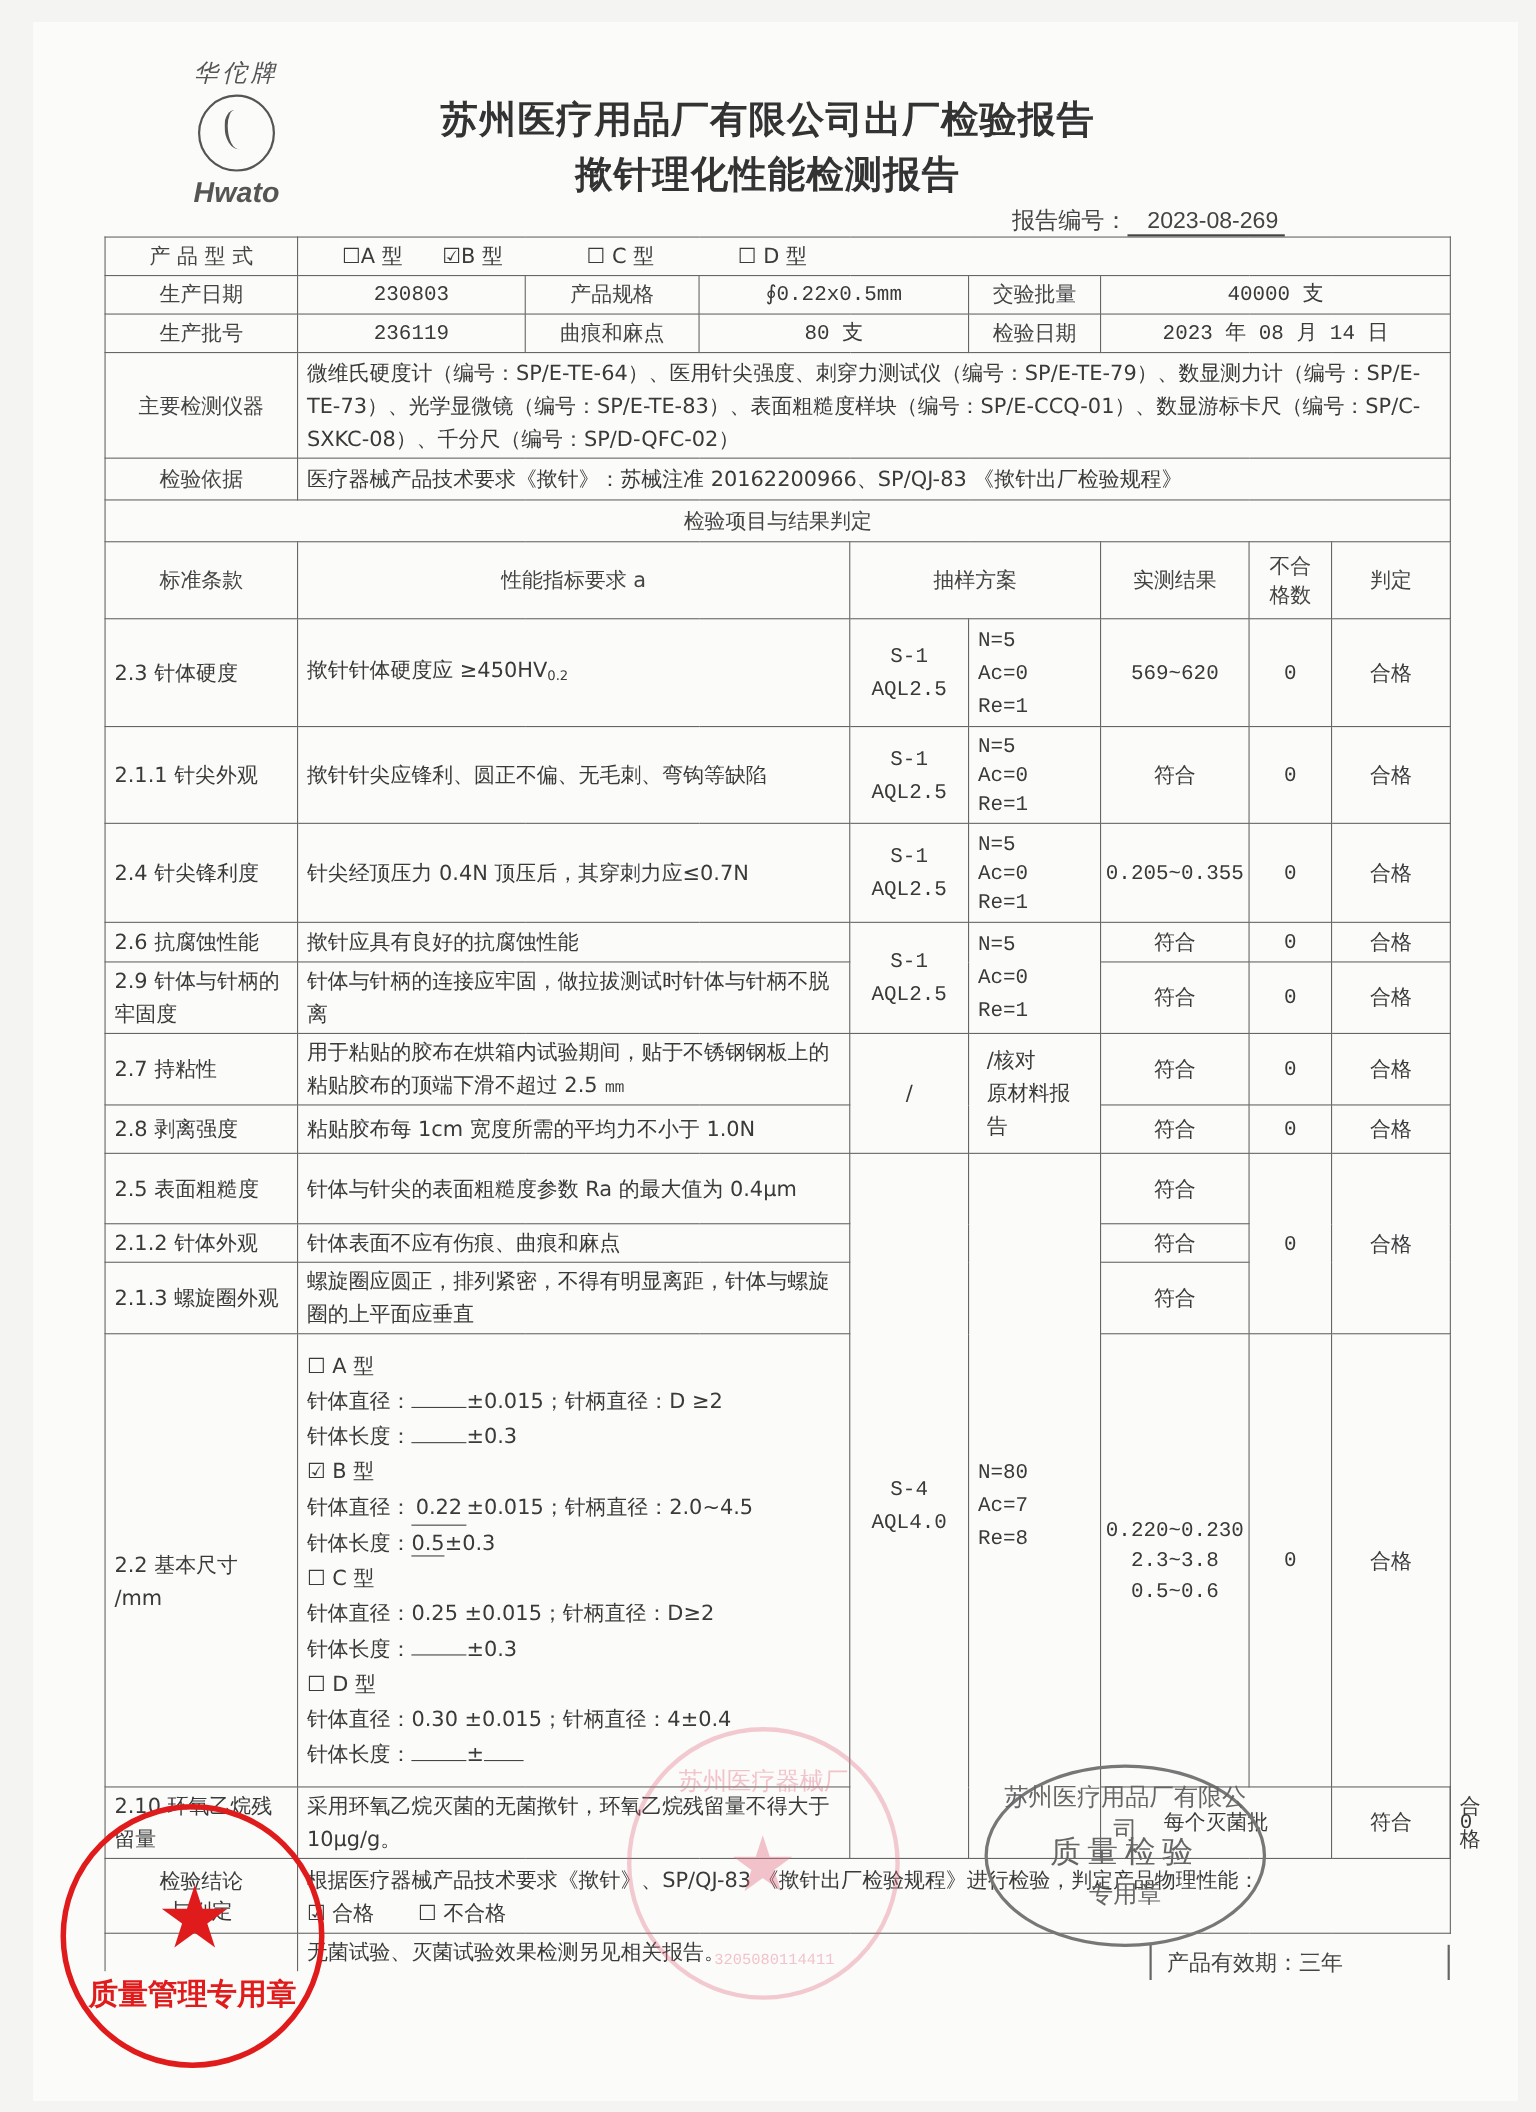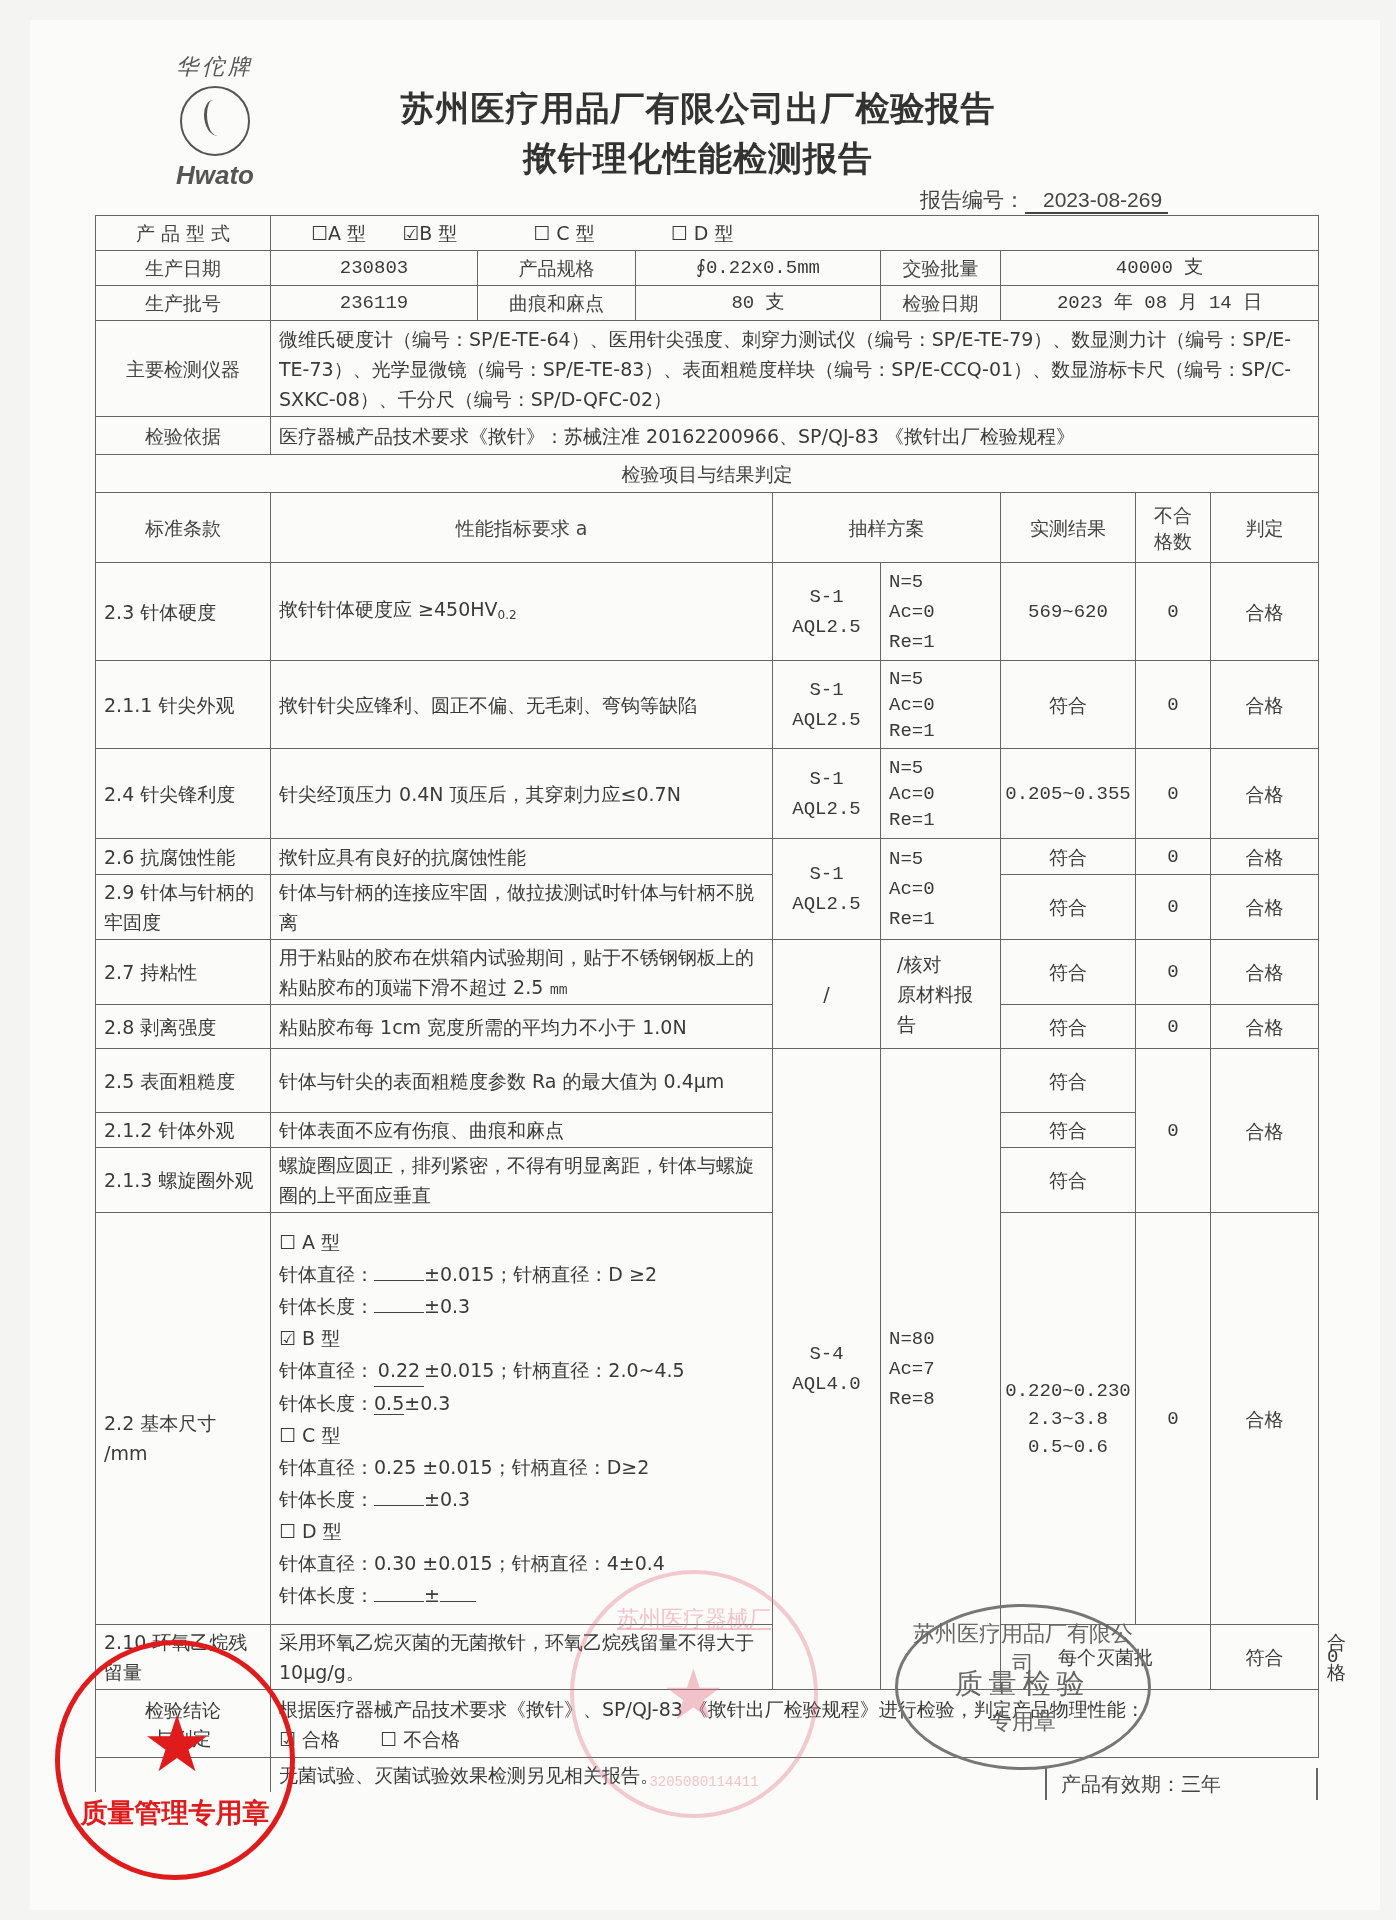--- a/index.html
+++ b/index.html
@@ -23,21 +23,21 @@
   .hdr { color:#444; }
   .ul { border-bottom:1.5px solid #444; display:inline-block; min-width:50px; }
   .ul-s { border-bottom:1.5px solid #444; display:inline-block; min-width:36px; }
   .stamp { position:absolute; border-radius:50%; pointer-events:none; }
   .stamp-red { left:55px; top:1640px; width:230px; height:230px; border:5px solid #e01b1b; color:#e01b1b; }
   .stamp-red .star { position:absolute; left:82px; top:60px; font-size:78px; line-height:1; }
   .stamp-red .arc { position:absolute; left:20px; top:18px; width:190px; text-align:center; font-size:24px; font-weight:bold; letter-spacing:3px; }
   .stamp-red .bottom { position:absolute; left:10px; top:150px; width:210px; text-align:center; font-size:27px; font-weight:bold; }
   .stamp-pink { left:570px; top:1570px; width:240px; height:240px; border:4px solid rgba(230,110,130,0.35); color:rgba(230,110,130,0.4); }
   .stamp-pink .star { position:absolute; left:88px; top:80px; font-size:70px; }
-  .stamp-pink .arc { position:absolute; left:20px; top:30px; width:200px; text-align:center; font-size:22px;text-decoration:underline; }
+  .stamp-pink .arc { position:absolute; left:20px; top:30px; width:200px; text-align:center; font-size:22px; }
   .stamp-pink .code { position:absolute; left:60px; top:200px; width:140px; text-align:center; font-size:14px; font-family:"Liberation Mono",monospace; }
   .stamp-gray { left:895px; top:1604px; width:250px; height:160px; border:3px solid #777; color:#666; border-radius:50%; }
   .stamp-gray .arc { position:absolute; left:10px; top:12px; width:230px; text-align:center; font-size:22px; }
   .stamp-gray .mid { position:absolute; left:0; top:58px; width:249px; text-align:center; font-size:28px; letter-spacing:6px; }
   .stamp-gray .bot { position:absolute; left:0; top:100px; width:250px; text-align:center; font-size:22px; }
   .validity { position:absolute; left:1045px; top:1768px; height:32px; border-left:2px solid #666; padding-left:14px; font-size:20px; color:#444; line-height:32px; }
   .validity-r { position:absolute; left:1316px; top:1768px; height:32px; border-left:2px solid #666; }
   .sub { font-size:12px; vertical-align:-3px; }
 </style>
 </head>

